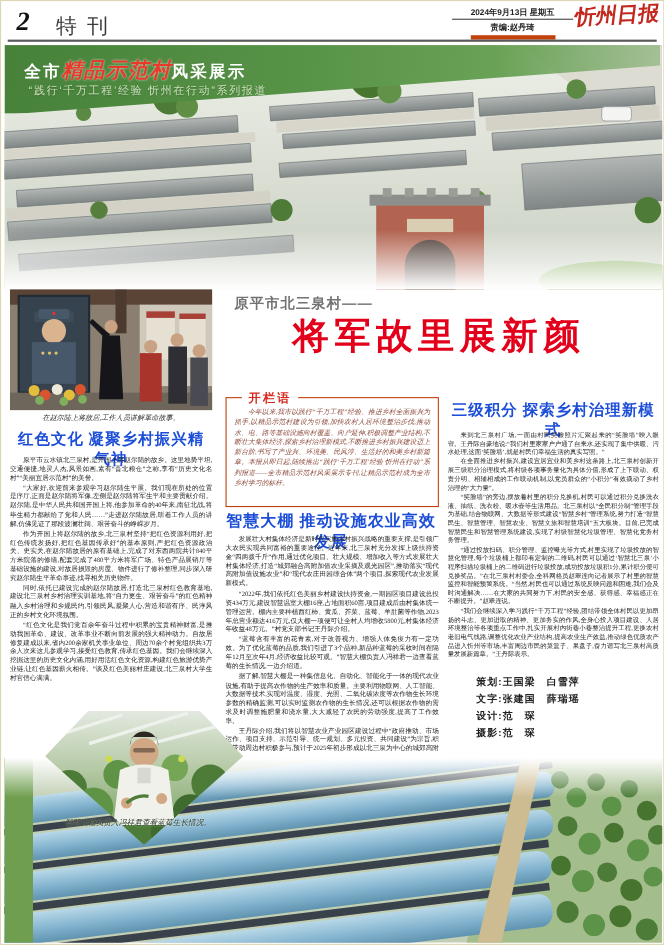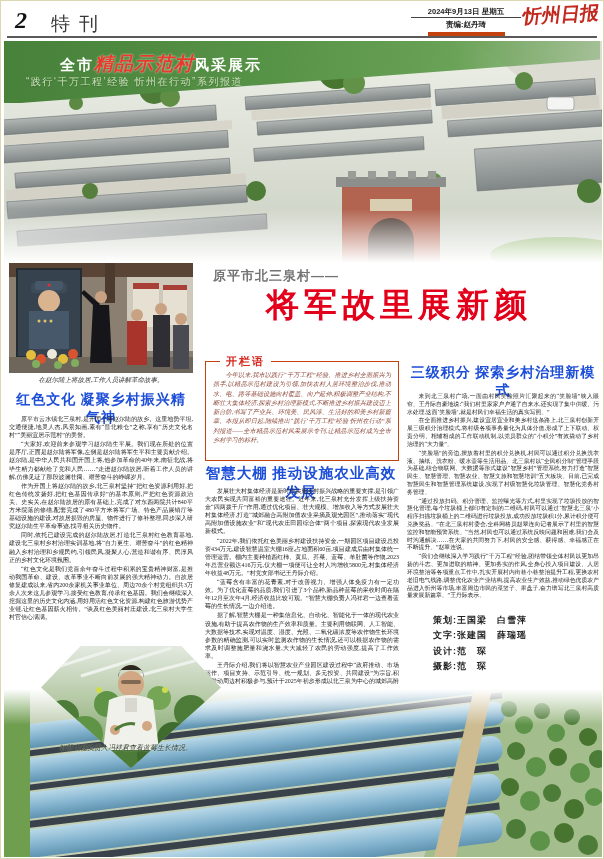--- a/index.html
+++ b/index.html
@@ -15,21 +15,21 @@
   .dateblock .d1{font-size:7.5px;font-weight:bold;color:#222;padding-bottom:0;border-bottom:1px solid #444;}
   .dateblock .d2{font-size:7.5px;font-weight:bold;color:#222;padding:2px 0;border-bottom:4px solid #c2410c;width:70%;margin:0 auto;}
   .brand{position:absolute;right:4px;top:4px;width:76px;font-size:19px;font-weight:900;color:#c2281e;
         transform:skewX(-10deg) rotate(-3deg);letter-spacing:0px;line-height:1;text-align:center;}
   .headrule{position:absolute;left:6px;right:6px;top:35px;height:2px;background:#5a5a5a;}
   
   .banner{position:absolute;left:3px;right:3px;top:40px;height:62px;z-index:5;
         background:linear-gradient(95deg,#47813a 0%,#579347 45%,#6aa257 75%,rgba(122,170,104,.55) 100%);
         clip-path:polygon(0 0,100% 0,100% 30%,0 102%);}
   .banner .t1{position:absolute;left:18px;top:10px;font-weight:900;font-size:15px;color:#fff;
-        font-family:Liberation Mono, monospace;letter-spacing:2px;margin-left:38px;}
+        font-family:Liberation Mono, monospace;letter-spacing:2px;}
   .banner .hl{font-size:19px;color:#e8392a;text-shadow:0 0 2px rgba(255,255,255,.8);font-style:italic;letter-spacing:1px;}
   .banner .t2{position:absolute;left:22px;top:34px;font-size:10px;color:#d9e8c8;opacity:.9;letter-spacing:1.5px;
         font-family:"Liberation Sans","DejaVu Sans",sans-serif;text-shadow:0 1px 1px rgba(40,80,40,.5);}
   
   .topphoto{position:absolute;left:3px;top:40px;width:598px;height:222px;z-index:1;}
   .bottomphoto{position:absolute;left:3px;top:688px;width:598px;height:168px;z-index:1;}
   .memphoto{position:absolute;left:8px;top:262px;width:184px;height:110px;}
   .memcaption{position:absolute;left:8px;top:375px;width:184px;text-align:center;font-size:6.5px;
         font-style:italic;color:#333;}
   .hexphoto{position:absolute;left:40px;top:645px;width:180px;height:122px;z-index:6;

